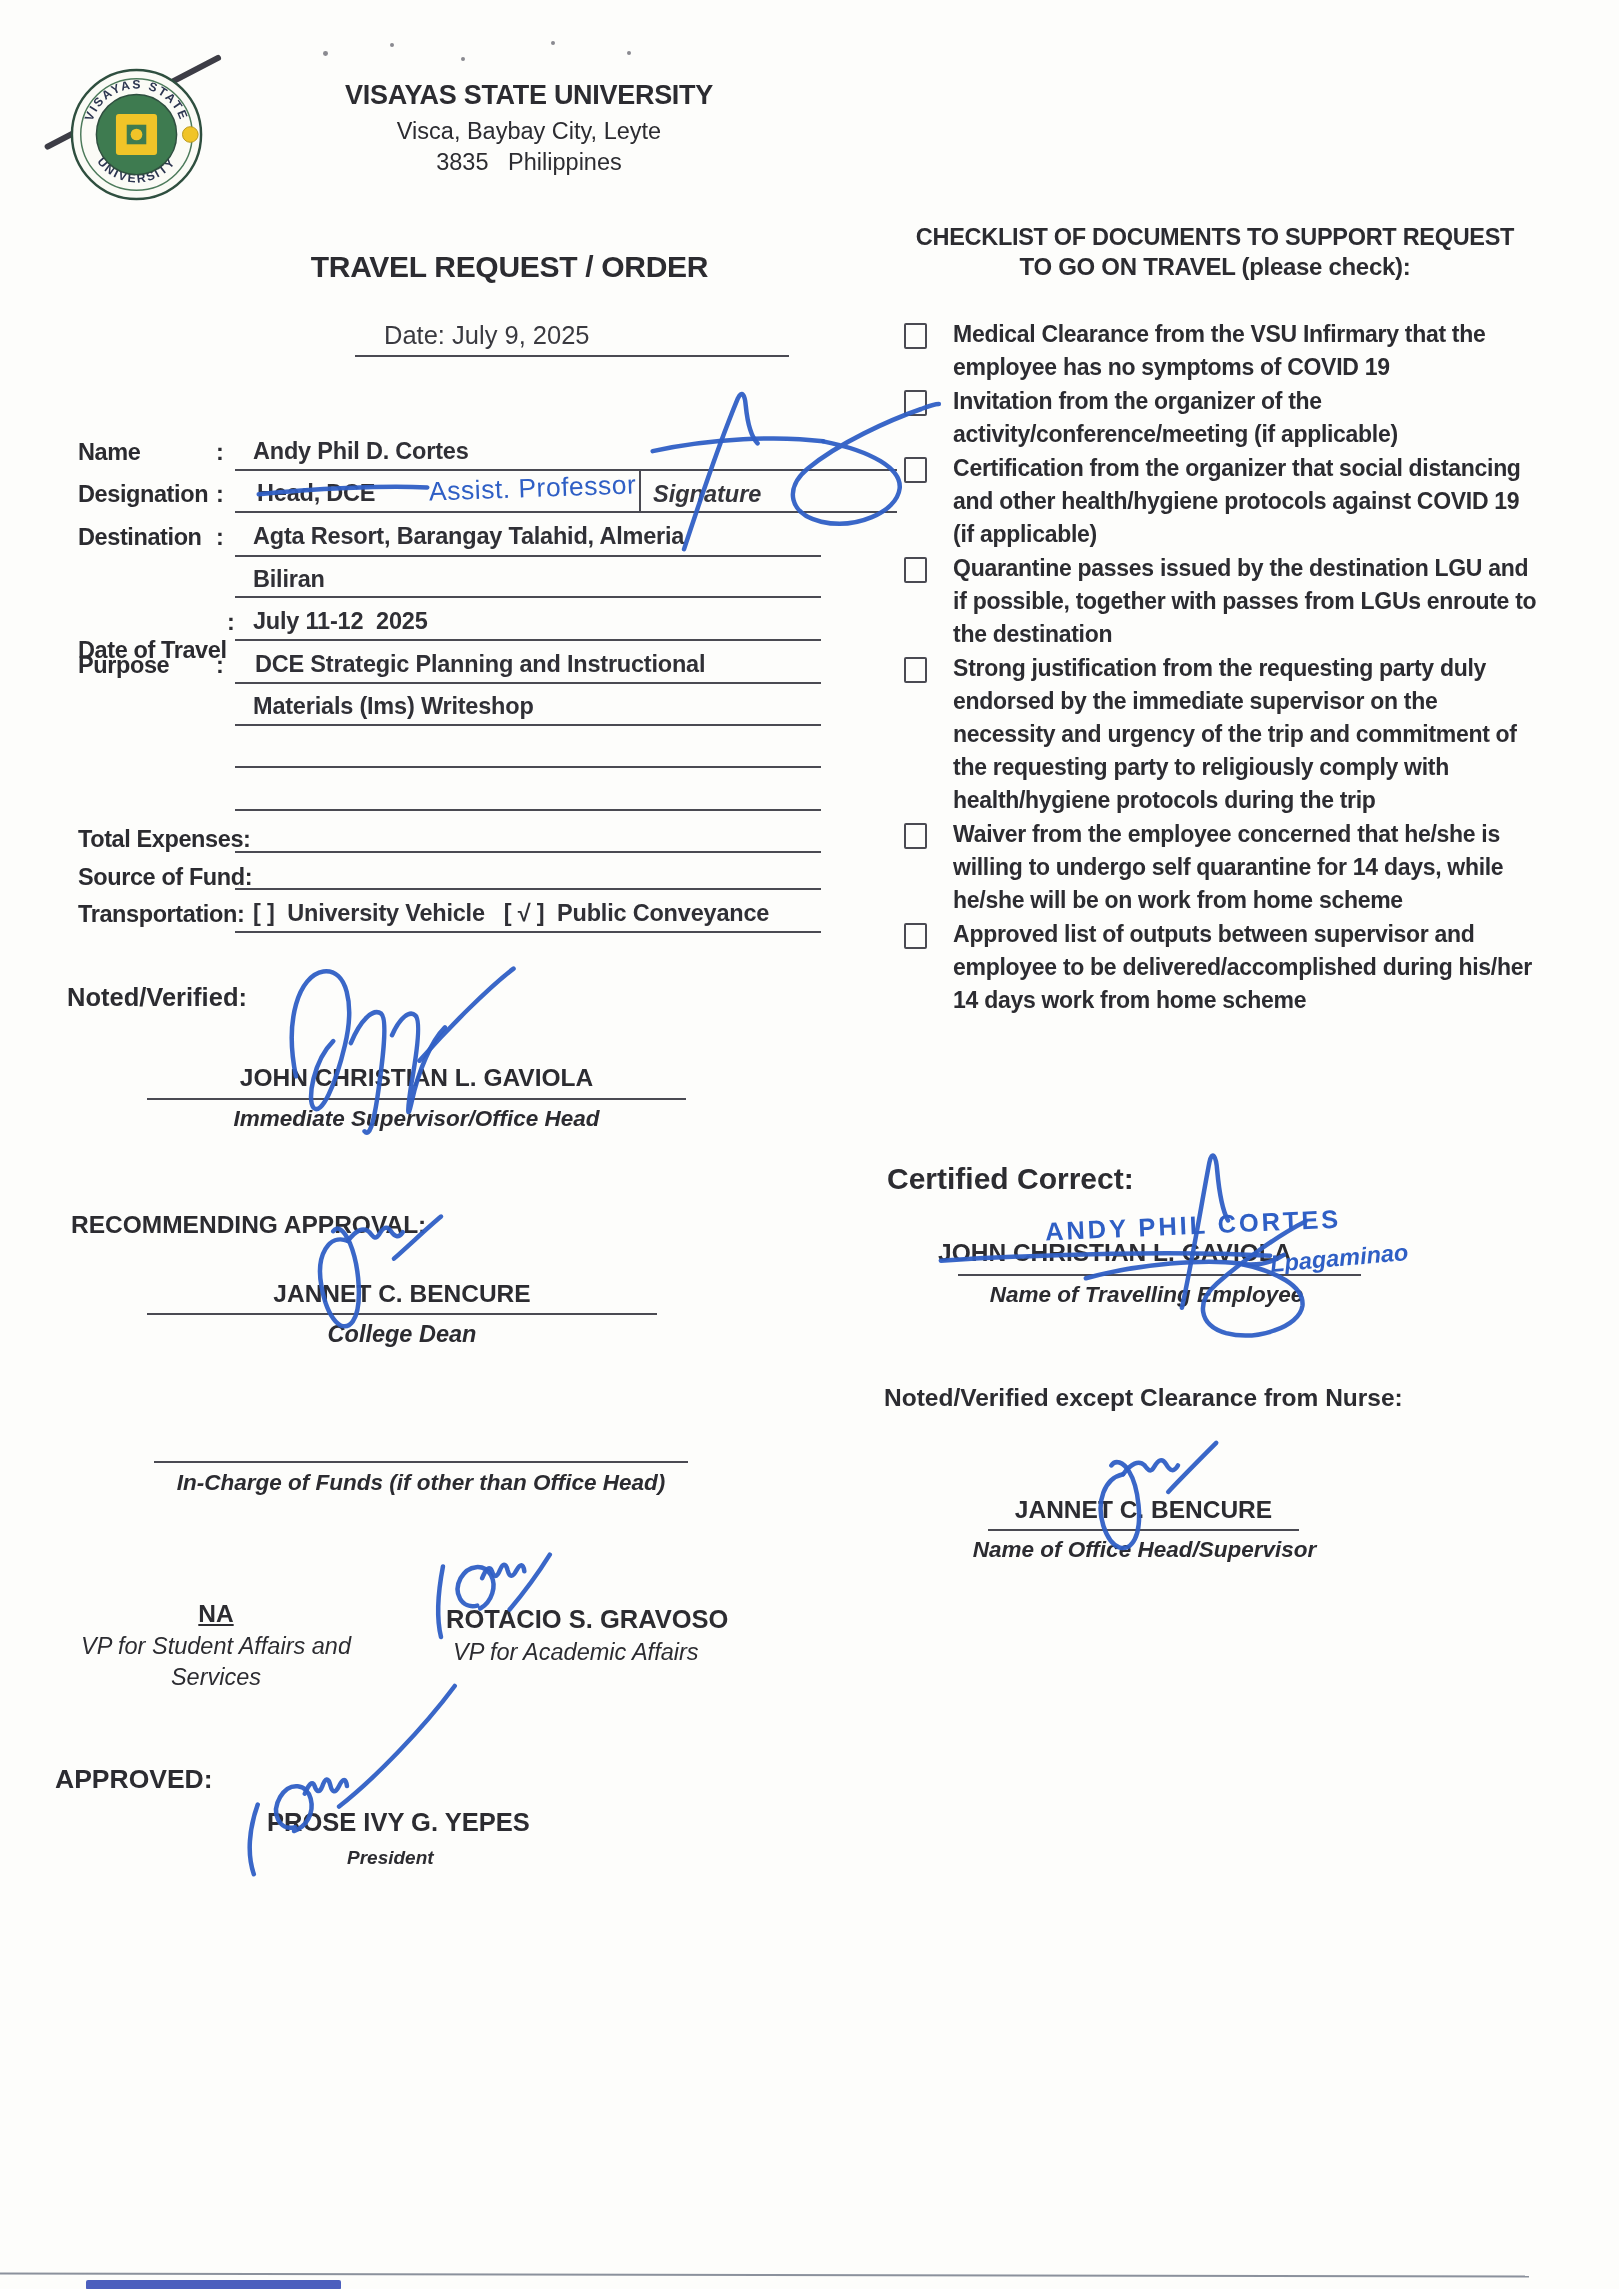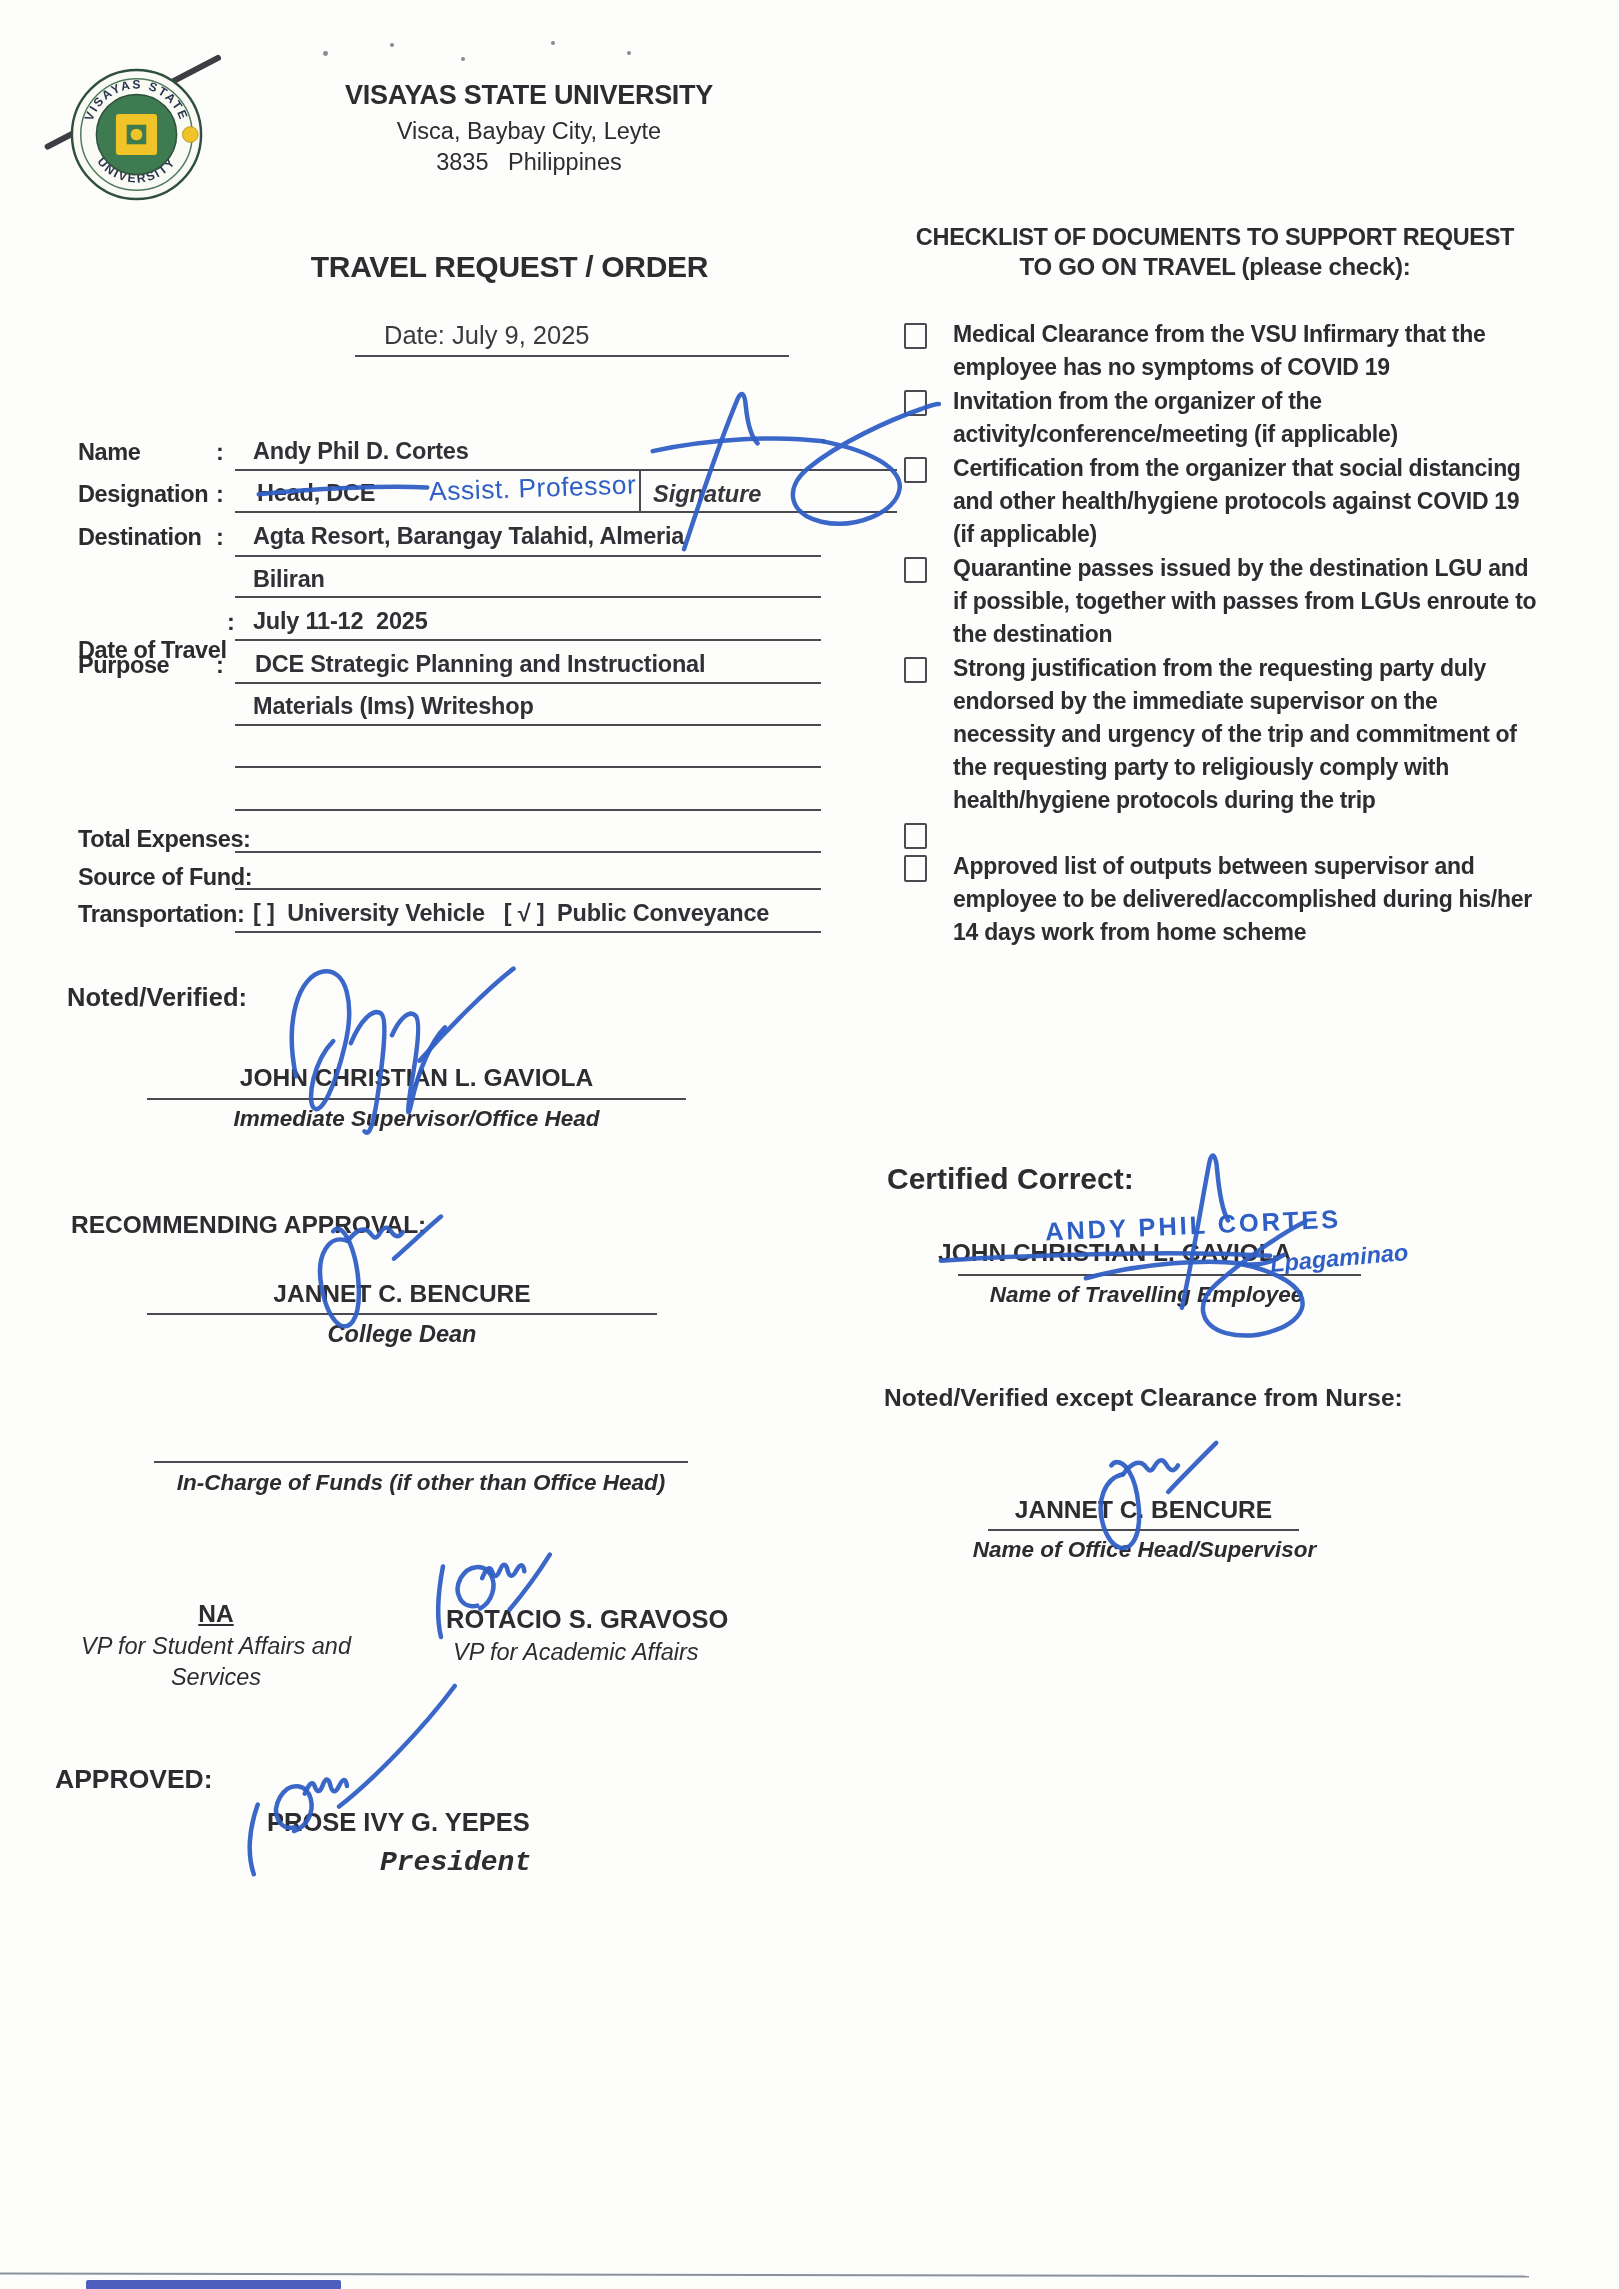--- a/index.html
+++ b/index.html
@@ -123,21 +123,21 @@
   <div class="abs ctr bi cap" style="left:137px;top:1470px;width:568px;">In-Charge of Funds (if other than Office Head)</div>
 
   <div class="abs ctr b" style="left:59px;top:1600px;width:314px;font-size:24.5px;text-decoration:underline;">NA</div>
   <div class="abs ctr i" style="left:59px;top:1633px;width:314px;font-size:23.5px;">VP for Student Affairs and</div>
   <div class="abs ctr i" style="left:59px;top:1664px;width:314px;font-size:23.5px;">Services</div>
   <div class="abs b" style="left:446px;top:1605px;font-size:25.5px;">ROTACIO S. GRAVOSO</div>
   <div class="abs i" style="left:453px;top:1639px;font-size:23.5px;">VP for Academic Affairs</div>
 
   <div class="abs b" style="left:55px;top:1764px;font-size:26.5px;">APPROVED:</div>
   <div class="abs b" style="left:267px;top:1808px;font-size:25.5px;">PROSE IVY G. YEPES</div>
-  <div class="abs bi" style="left:380px;top:1847px;font-size:28px;font-family:Liberation Mono, monospace;">President</div>
+  <div class="abs bi" style="left:347px;top:1847px;font-size:19px;">President</div>
 
   <div class="abs ctr b" style="left:872px;top:222px;width:686px;font-size:23.5px;white-space:normal;line-height:31px;letter-spacing:-0.3px;">CHECKLIST OF DOCUMENTS TO SUPPORT REQUEST</div>
   <div class="abs ctr b" style="left:872px;top:253px;width:686px;font-size:24px;letter-spacing:-0.3px;">TO GO ON TRAVEL (please check):</div>
 
   <div class="abs" style="left:904px;top:318px;width:657px;">
     <div class="chk-item">
       <span class="chk-box"></span>
       <span class="chk-text">Medical Clearance from the VSU Infirmary that the employee has no symptoms of COVID 19</span>
     </div>
     <div class="chk-item">
@@ -151,20 +151,21 @@
     <div class="chk-item">
       <span class="chk-box"></span>
       <span class="chk-text">Quarantine passes issued by the destination LGU and if possible, together with passes from LGUs enroute to the destination</span>
     </div>
     <div class="chk-item">
       <span class="chk-box"></span>
       <span class="chk-text">Strong justification from the requesting party duly endorsed by the immediate supervisor on the necessity and urgency of the trip and commitment of the requesting party to religiously comply with health/hygiene protocols during the trip</span>
     </div>
     <div class="chk-item">
       <span class="chk-box"></span>
+      <span class="chk-text">Waiver from the employee concerned that he/she is willing to undergo self quarantine for 14 days, while he/she will be on work from home scheme</span>
     </div>
     <div class="chk-item">
       <span class="chk-box"></span>
       <span class="chk-text">Approved list of outputs between supervisor and employee to be delivered/accomplished during his/her 14 days work from home scheme</span>
     </div>
   </div>
 
   <div class="abs b" style="left:887px;top:1162px;font-size:30px;">Certified Correct:</div>
   <div class="abs ink" style="left:1045px;top:1211px;font-size:25.5px;letter-spacing:2.9px;transform:rotate(-2.5deg);font-weight:600;">ANDY PHIL CORTES</div>
   <div class="abs b" style="left:938px;top:1239px;font-size:24.5px;">JOHN CHRISTIAN L. GAVIOLA</div>

